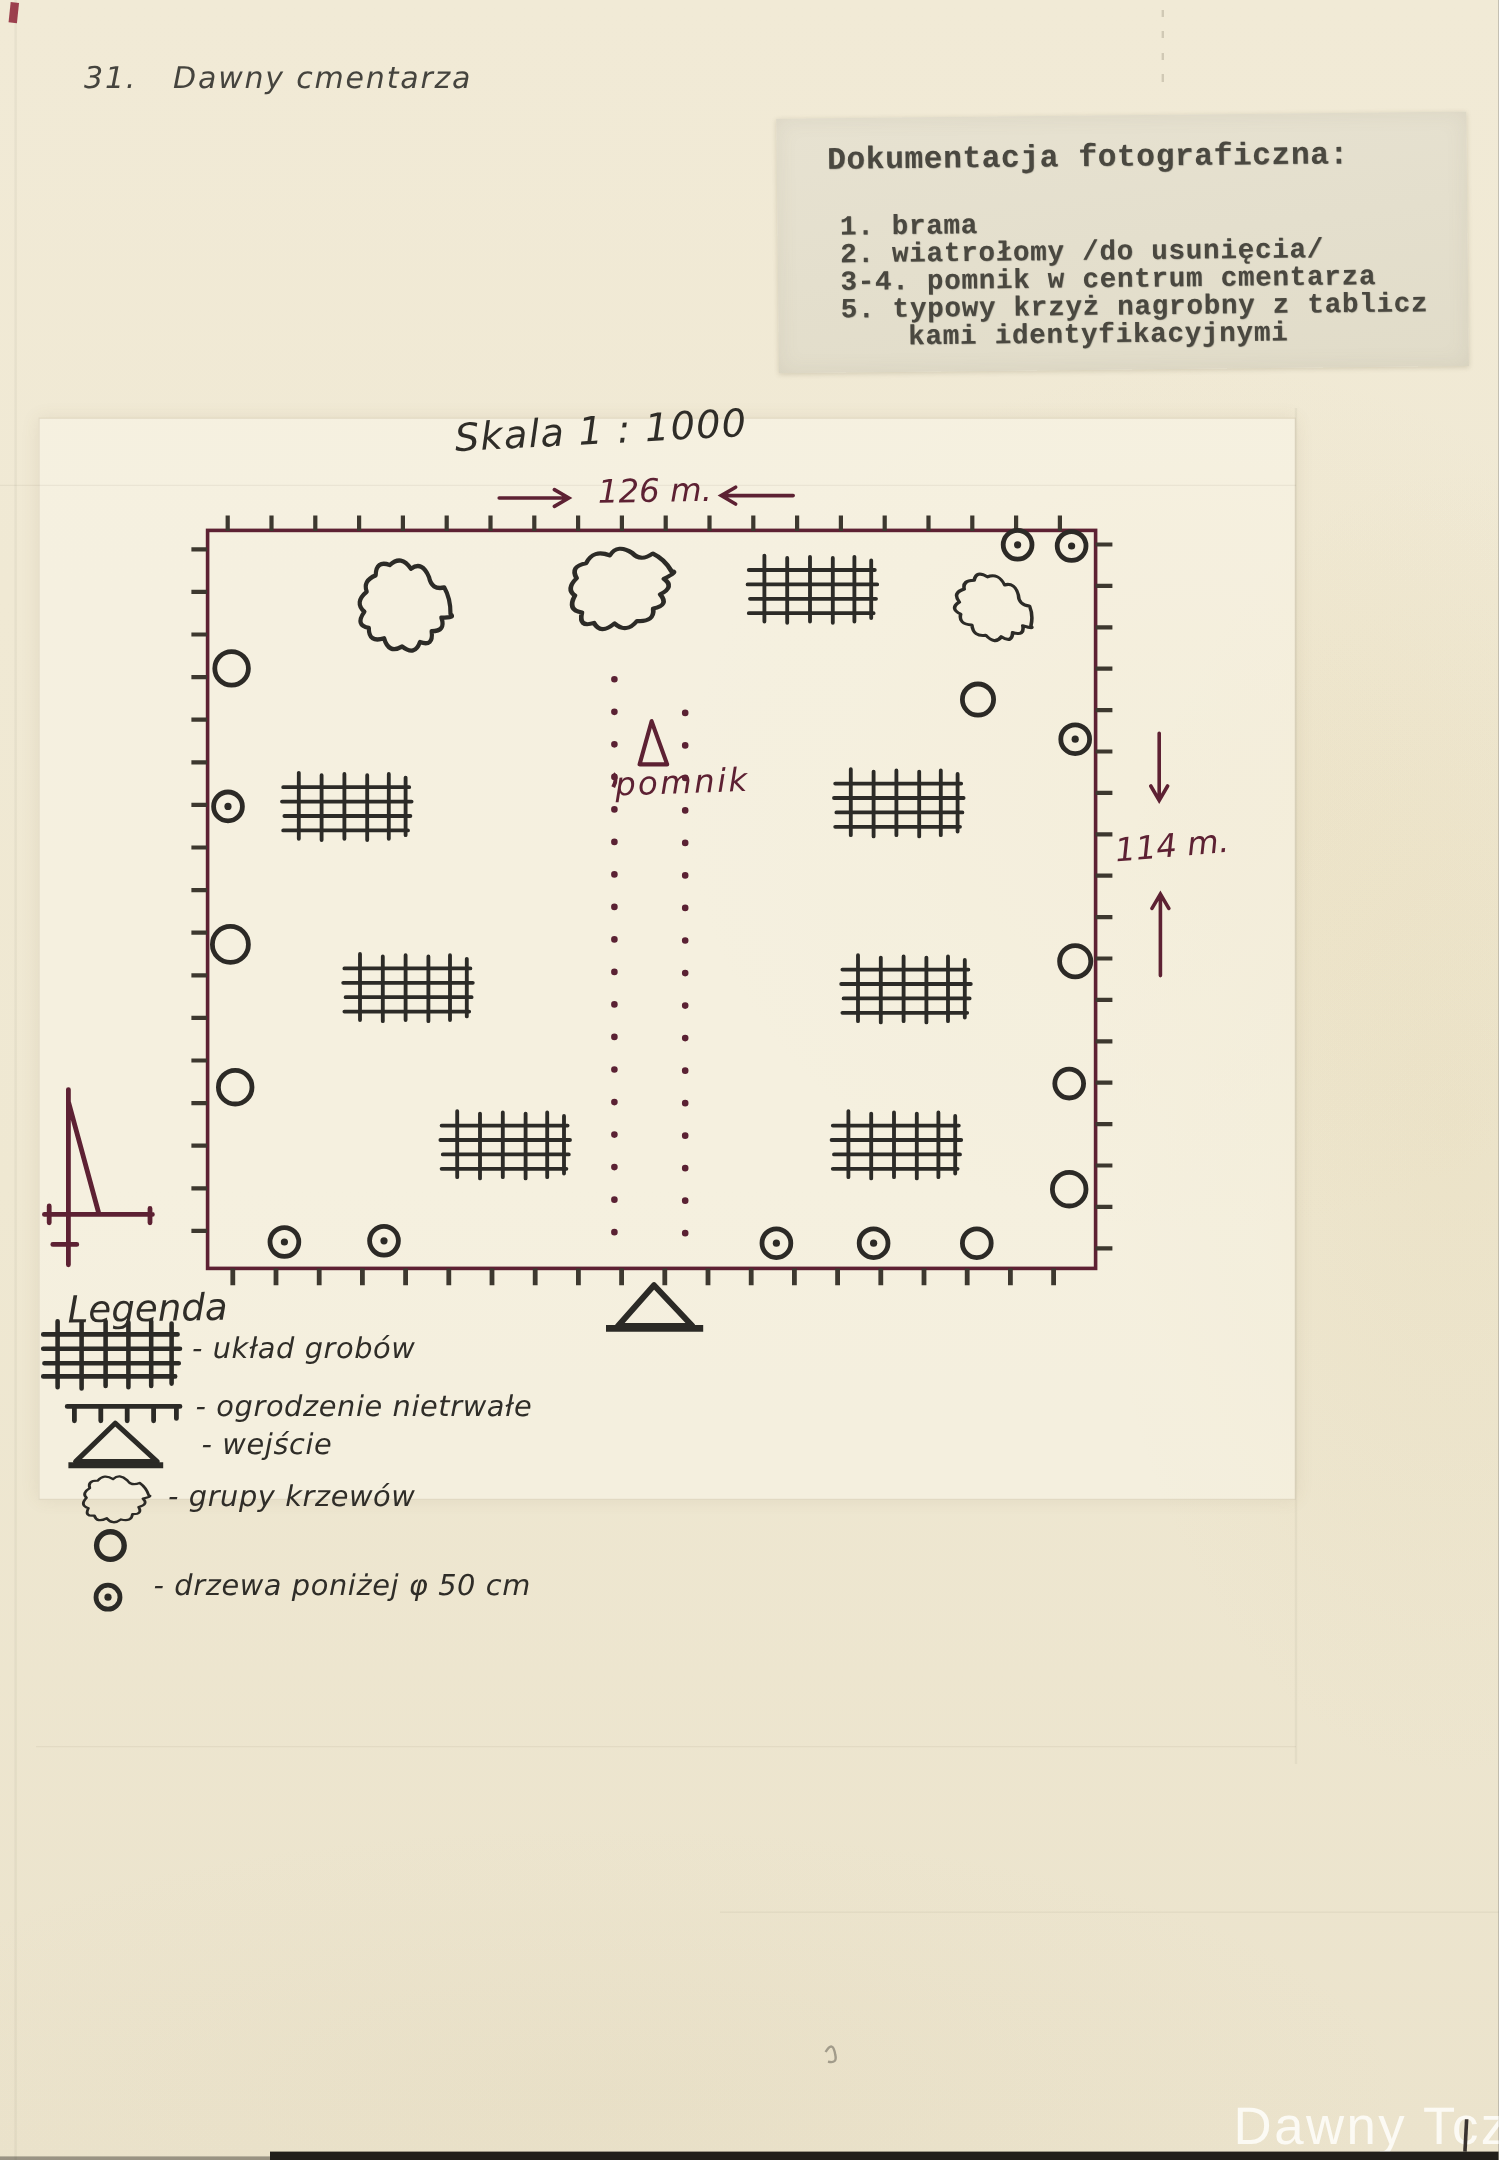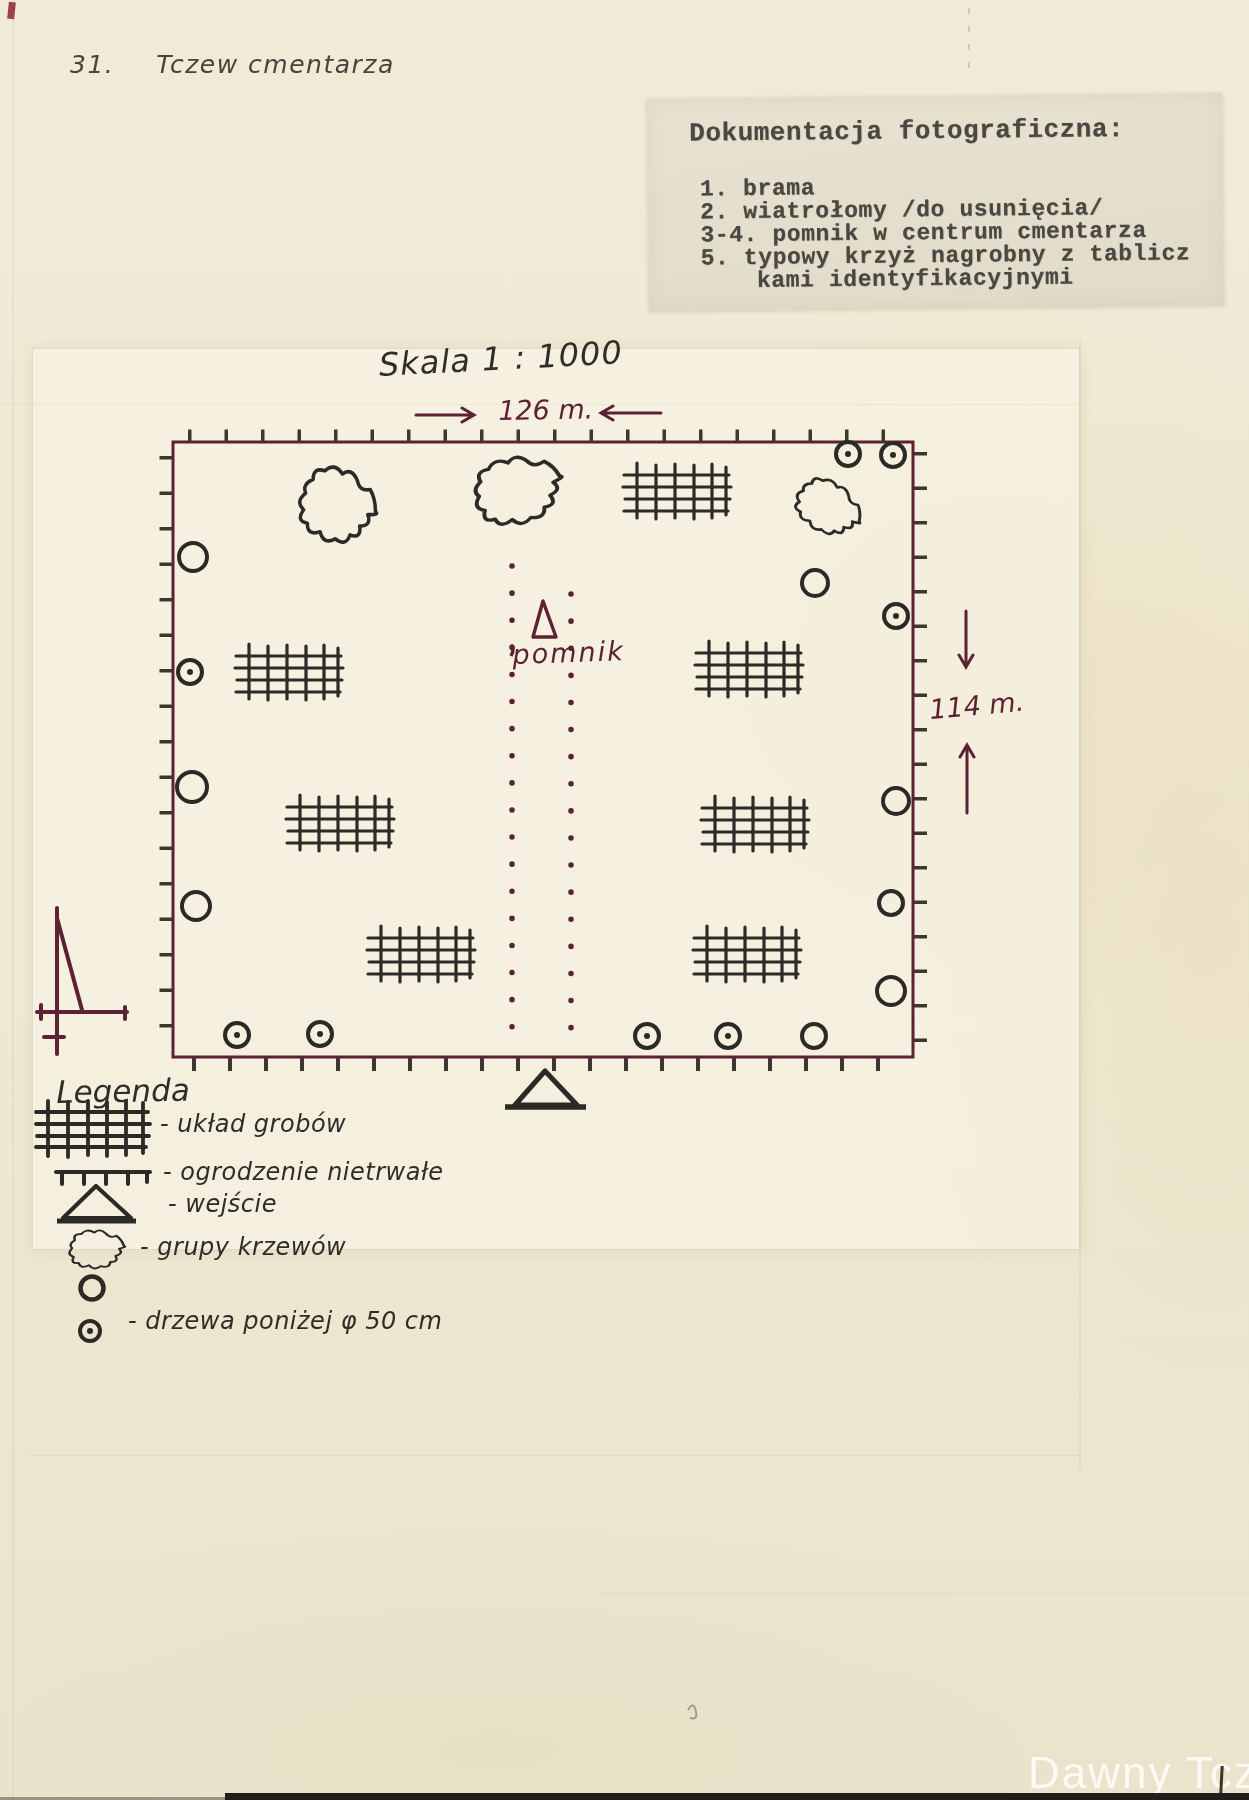--- a/index.html
+++ b/index.html
@@ -38,21 +38,21 @@
     font-family:"Liberation Mono","DejaVu Sans Mono",monospace;
     font-weight:bold;color:#4a4840;
     text-shadow:0.4px 0.4px 0.7px rgba(74,72,64,0.55);
     white-space:nowrap;
   }
   .scrap-title{left:42px;top:20px;font-size:26px;letter-spacing:0.5px;}
   .scrap-line{left:52px;font-size:23px;letter-spacing:0.6px;}
   .indent{padding-left:56px;}
   
   .header{left:70px;top:50px;font-size:25px;font-style:italic;color:#45443e;letter-spacing:1.5px;}
-  .header .num{margin-right:42px;font-style:italic;}
+  .header .num{margin-right:30px;font-style:italic;}
   
   .scale-label{left:378px;top:346px;font-size:32px;transform:rotate(-3deg);letter-spacing:1px;}
   .dim-w{left:498px;top:395px;font-size:27px;transform:rotate(-1deg);}
   .dim-h{left:928px;top:694px;font-size:27px;transform:rotate(-5deg);}
   .pomnik{left:512px;top:639px;font-size:27px;letter-spacing:2px;transform:rotate(-2deg);}
   .legend-title{left:56px;top:1074px;font-size:31px;transform:rotate(-1deg);}
   .legend-label{font-size:24px;letter-spacing:0.5px;}
   
   .watermark{left:1028px;top:1748px;font-family:"Liberation Sans",sans-serif;
     font-size:44px;color:rgba(255,255,252,0.82);letter-spacing:2px;white-space:nowrap;}
@@ -70,21 +70,21 @@
   <div class="abs sheet"></div>
   <div class="abs crease-h" style="left:0;top:404px;width:1080px;"></div>
   <div class="abs crease-h" style="left:30px;top:1455px;width:1050px;"></div>
   <div class="abs crease-h" style="left:600px;top:1593px;width:649px;"></div>
   <div class="abs crease-v" style="left:1079px;top:340px;height:1130px;"></div>
   <div class="abs crease-v" style="left:12px;top:0;height:1800px;"></div>
   <div class="abs crease-v" style="left:968px;top:8px;height:62px;background:repeating-linear-gradient(rgba(60,50,30,0.18) 0 6px,transparent 6px 18px);width:2px;"></div>
   <div class="abs corner-mark"></div>
 
   <div class="abs header">
-    <span class="num">31.</span><span>Tczew cmentarza</span>
+    <span class="num">31.</span><span>Dawny cmentarza</span>
   </div>
 
   <div class="abs scrap">
     <div class="abs typed scrap-title">Dokumentacja fotograficzna:</div>
     <div class="abs typed scrap-line" style="top:78px;">1. brama</div>
     <div class="abs typed scrap-line" style="top:101px;">2. wiatrołomy /do usunięcia/</div>
     <div class="abs typed scrap-line" style="top:124px;">3-4. pomnik w centrum cmentarza</div>
     <div class="abs typed scrap-line" style="top:147px;">5. typowy krzyż nagrobny z tablicz</div>
     <div class="abs typed scrap-line indent" style="top:170px;">kami identyfikacyjnymi</div>
   </div>

